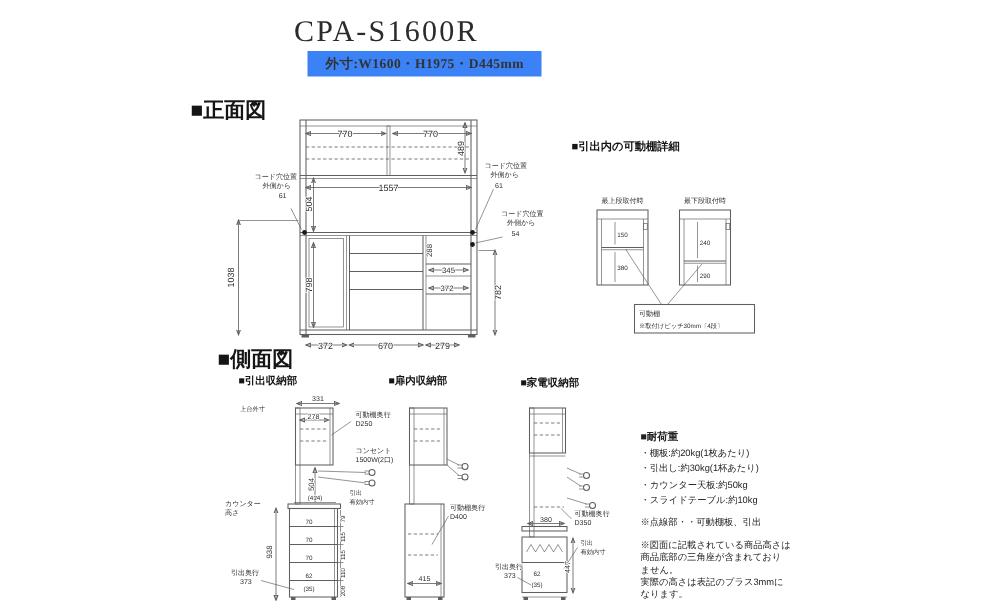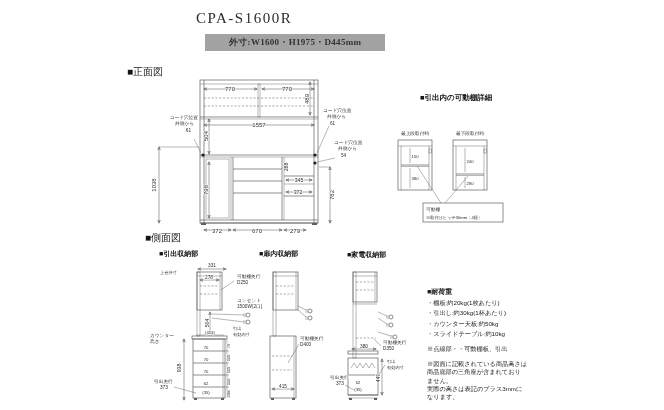--- a/index.html
+++ b/index.html
@@ -1,24 +1,24 @@
 <!DOCTYPE html>
 <html><head>
 <meta charset="utf-8">
 <style>
   html,body{margin:0;padding:0;background:#fff;}
   #canvas{position:relative;width:664px;height:410px;background:#ffffff;overflow:hidden;
           font-family:"Liberation Sans",sans-serif;color:#2e2e2e;}
   .abs{position:absolute;}
-  .model{font-family:"Liberation Serif",serif;font-size:15px;letter-spacing:1.5px;color:#2b2b2b;text-align:center;}
-  .badge{background:#a3a3a3;font-family:"Liberation Serif",serif;font-weight:bold;
-         font-size:9px;color:#333;padding:2px 24px;letter-spacing:.3px;}
-  .sec{font-weight:normal;font-size:10px;color:#151515;}
+  .model{font-family:"Liberation Serif",serif;font-size:20px;letter-spacing:1.5px;color:#2b2b2b;text-align:center;}
+  .badge{background:#3b82f6;font-family:"Liberation Serif",serif;font-weight:bold;
+         font-size:9px;color:#333;padding:2px 12px;letter-spacing:.3px;}
+  .sec{font-weight:bold;font-size:14px;color:#151515;}
   .subsec{font-weight:bold;font-size:7px;color:#151515;}
-  .detail-title{font-weight:bold;font-size:7.5px;color:#151515;margin-left:39px;}
+  .detail-title{font-weight:bold;font-size:7.5px;color:#151515;}
   .notes{width:116px;font-size:6.2px;line-height:1.32;color:#222;}
   .notes-title{font-weight:bold;font-size:7px;margin-bottom:3px;}
   .notes-item{margin-bottom:2px;}
   .notes-gap{margin-top:7px;}
   .pre{white-space:pre-line;}
   svg{position:absolute;overflow:visible;}
   svg line,svg rect,svg path,svg polyline,svg circle{stroke:#5f5f5f;fill:none;stroke-width:.7;}
   svg .dash{stroke-dasharray:2.2 1.6;stroke-width:.55;}
   svg .thin{stroke-width:.45;}
   svg .dim{marker-start:url(#arr);marker-end:url(#arr);stroke-width:.55;}

